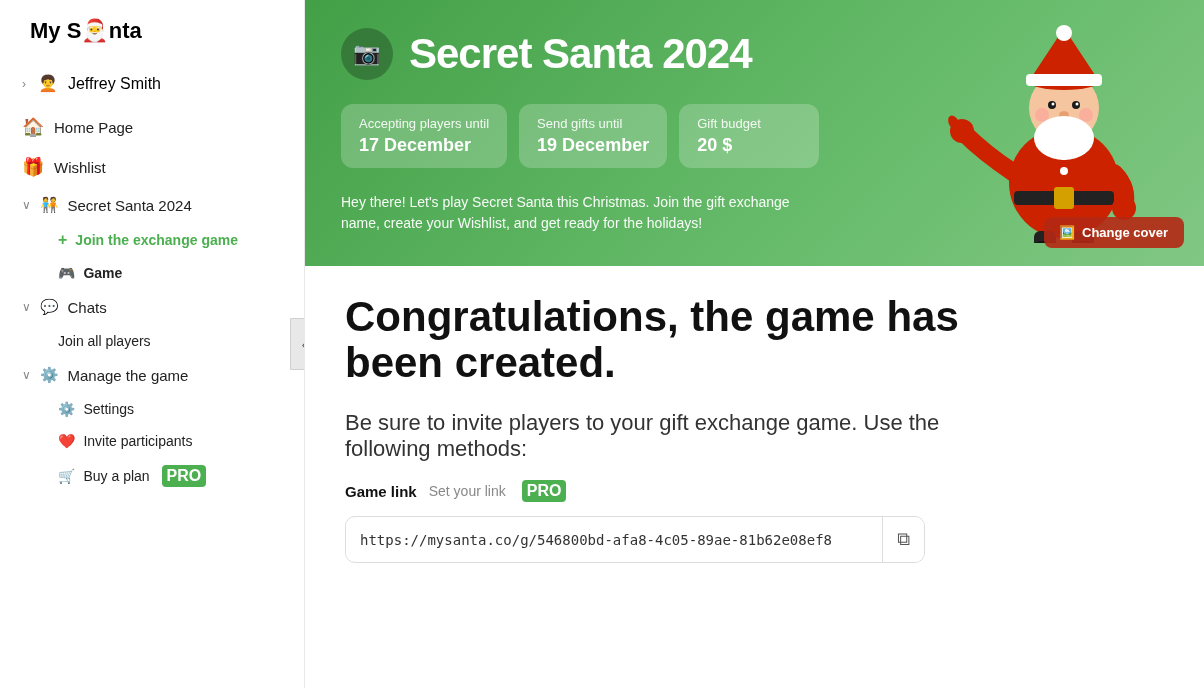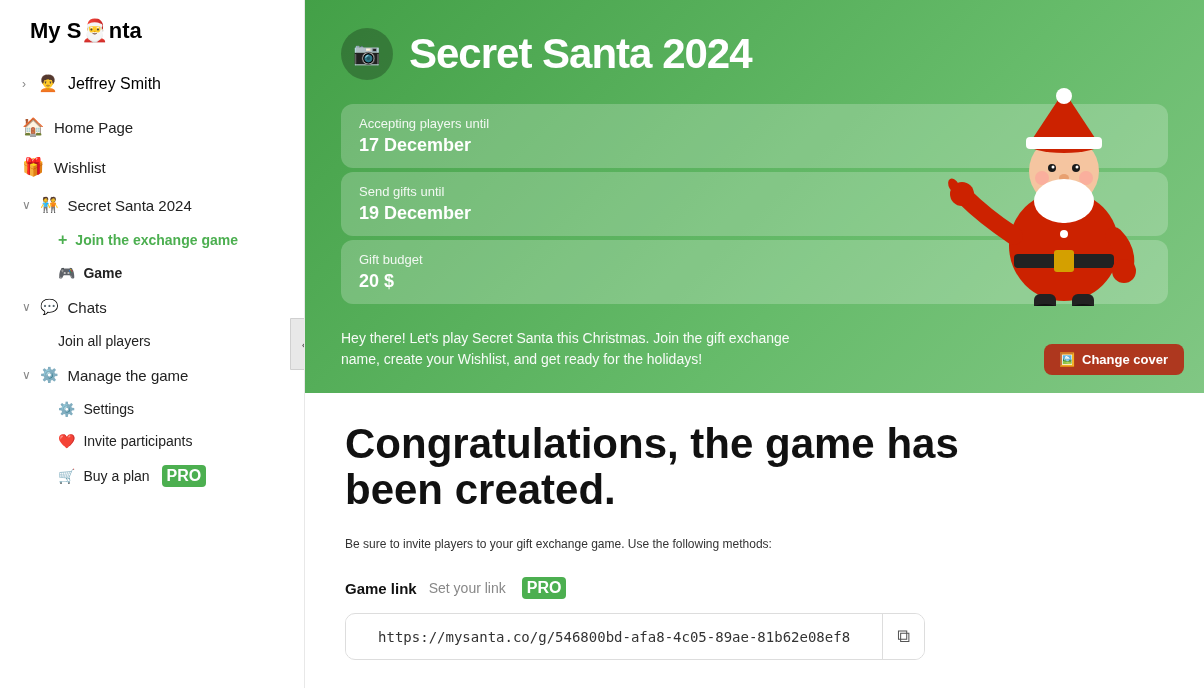--- a/index.html
+++ b/index.html
@@ -129,24 +129,23 @@
       flex-shrink: 0;
     }
     .hero-title {
       font-size: 42px;
       font-weight: 900;
       color: #fff;
       letter-spacing: -1px;
     }
     .hero-cards {
       display: flex;
-      gap: 4px;
+      gap: 12px;
       margin-bottom: 24px;
       flex-wrap: wrap;
-      flex-direction: column;
     }
     .hero-card {
       background: rgba(255,255,255,0.22);
       border-radius: 12px;
       padding: 12px 18px;
       color: #fff;
       min-width: 140px;
     }
     .hero-card-label {
       font-size: 13px;
@@ -201,23 +200,23 @@
       max-width: 760px;
     }
     .congrats-title {
       font-size: 42px;
       font-weight: 900;
       line-height: 1.1;
       color: #111;
       margin-bottom: 24px;
     }
     .invite-desc {
-      font-size: 12px;
+      font-size: 22px;
       color: #333;
-      margin-bottom: 26px;
+      margin-bottom: 18px;
     }
     .game-link-row {
       display: flex;
       align-items: center;
       gap: 12px;
       margin-bottom: 14px;
     }
     .game-link-label {
       font-size: 15px;
       font-weight: 700;
@@ -239,21 +238,20 @@
     }
     .url-text {
       flex: 1;
       padding: 12px 14px;
       font-size: 14px;
       color: #333;
       background: #fff;
       border: none;
       outline: none;
       font-family: monospace;
-      text-align: center;
     }
     .copy-btn {
       padding: 12px 14px;
       background: #fff;
       border: none;
       border-left: 1.5px solid #ddd;
       cursor: pointer;
       font-size: 18px;
       color: #555;
       display: flex;

